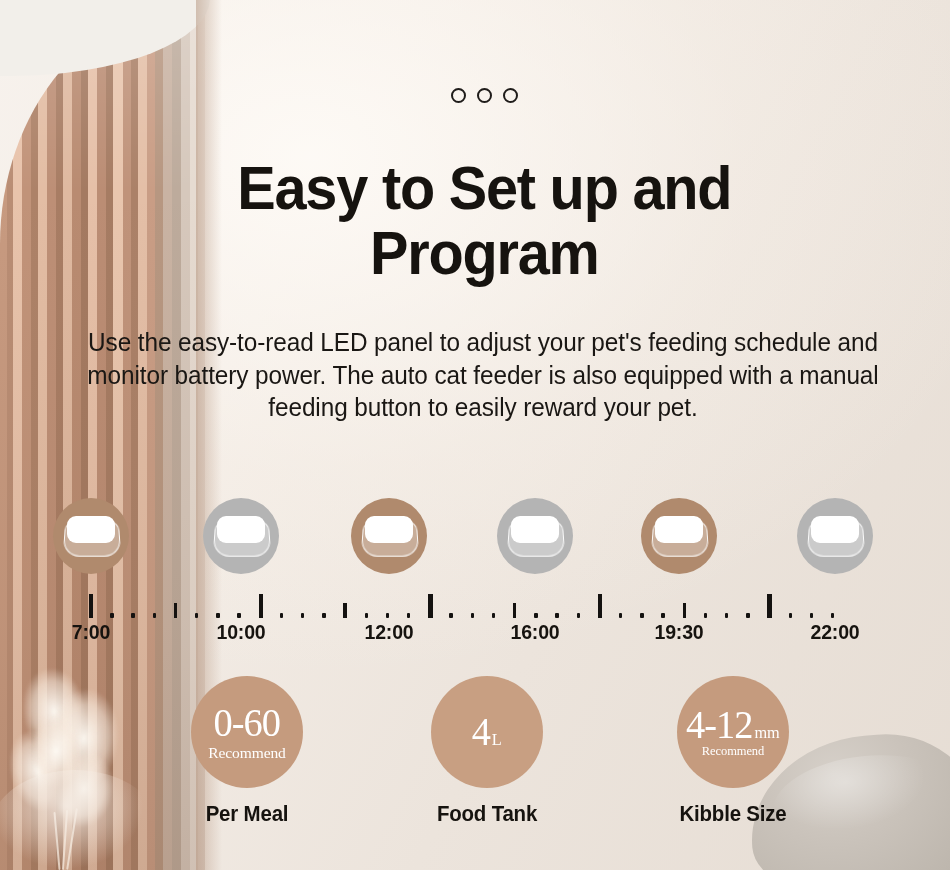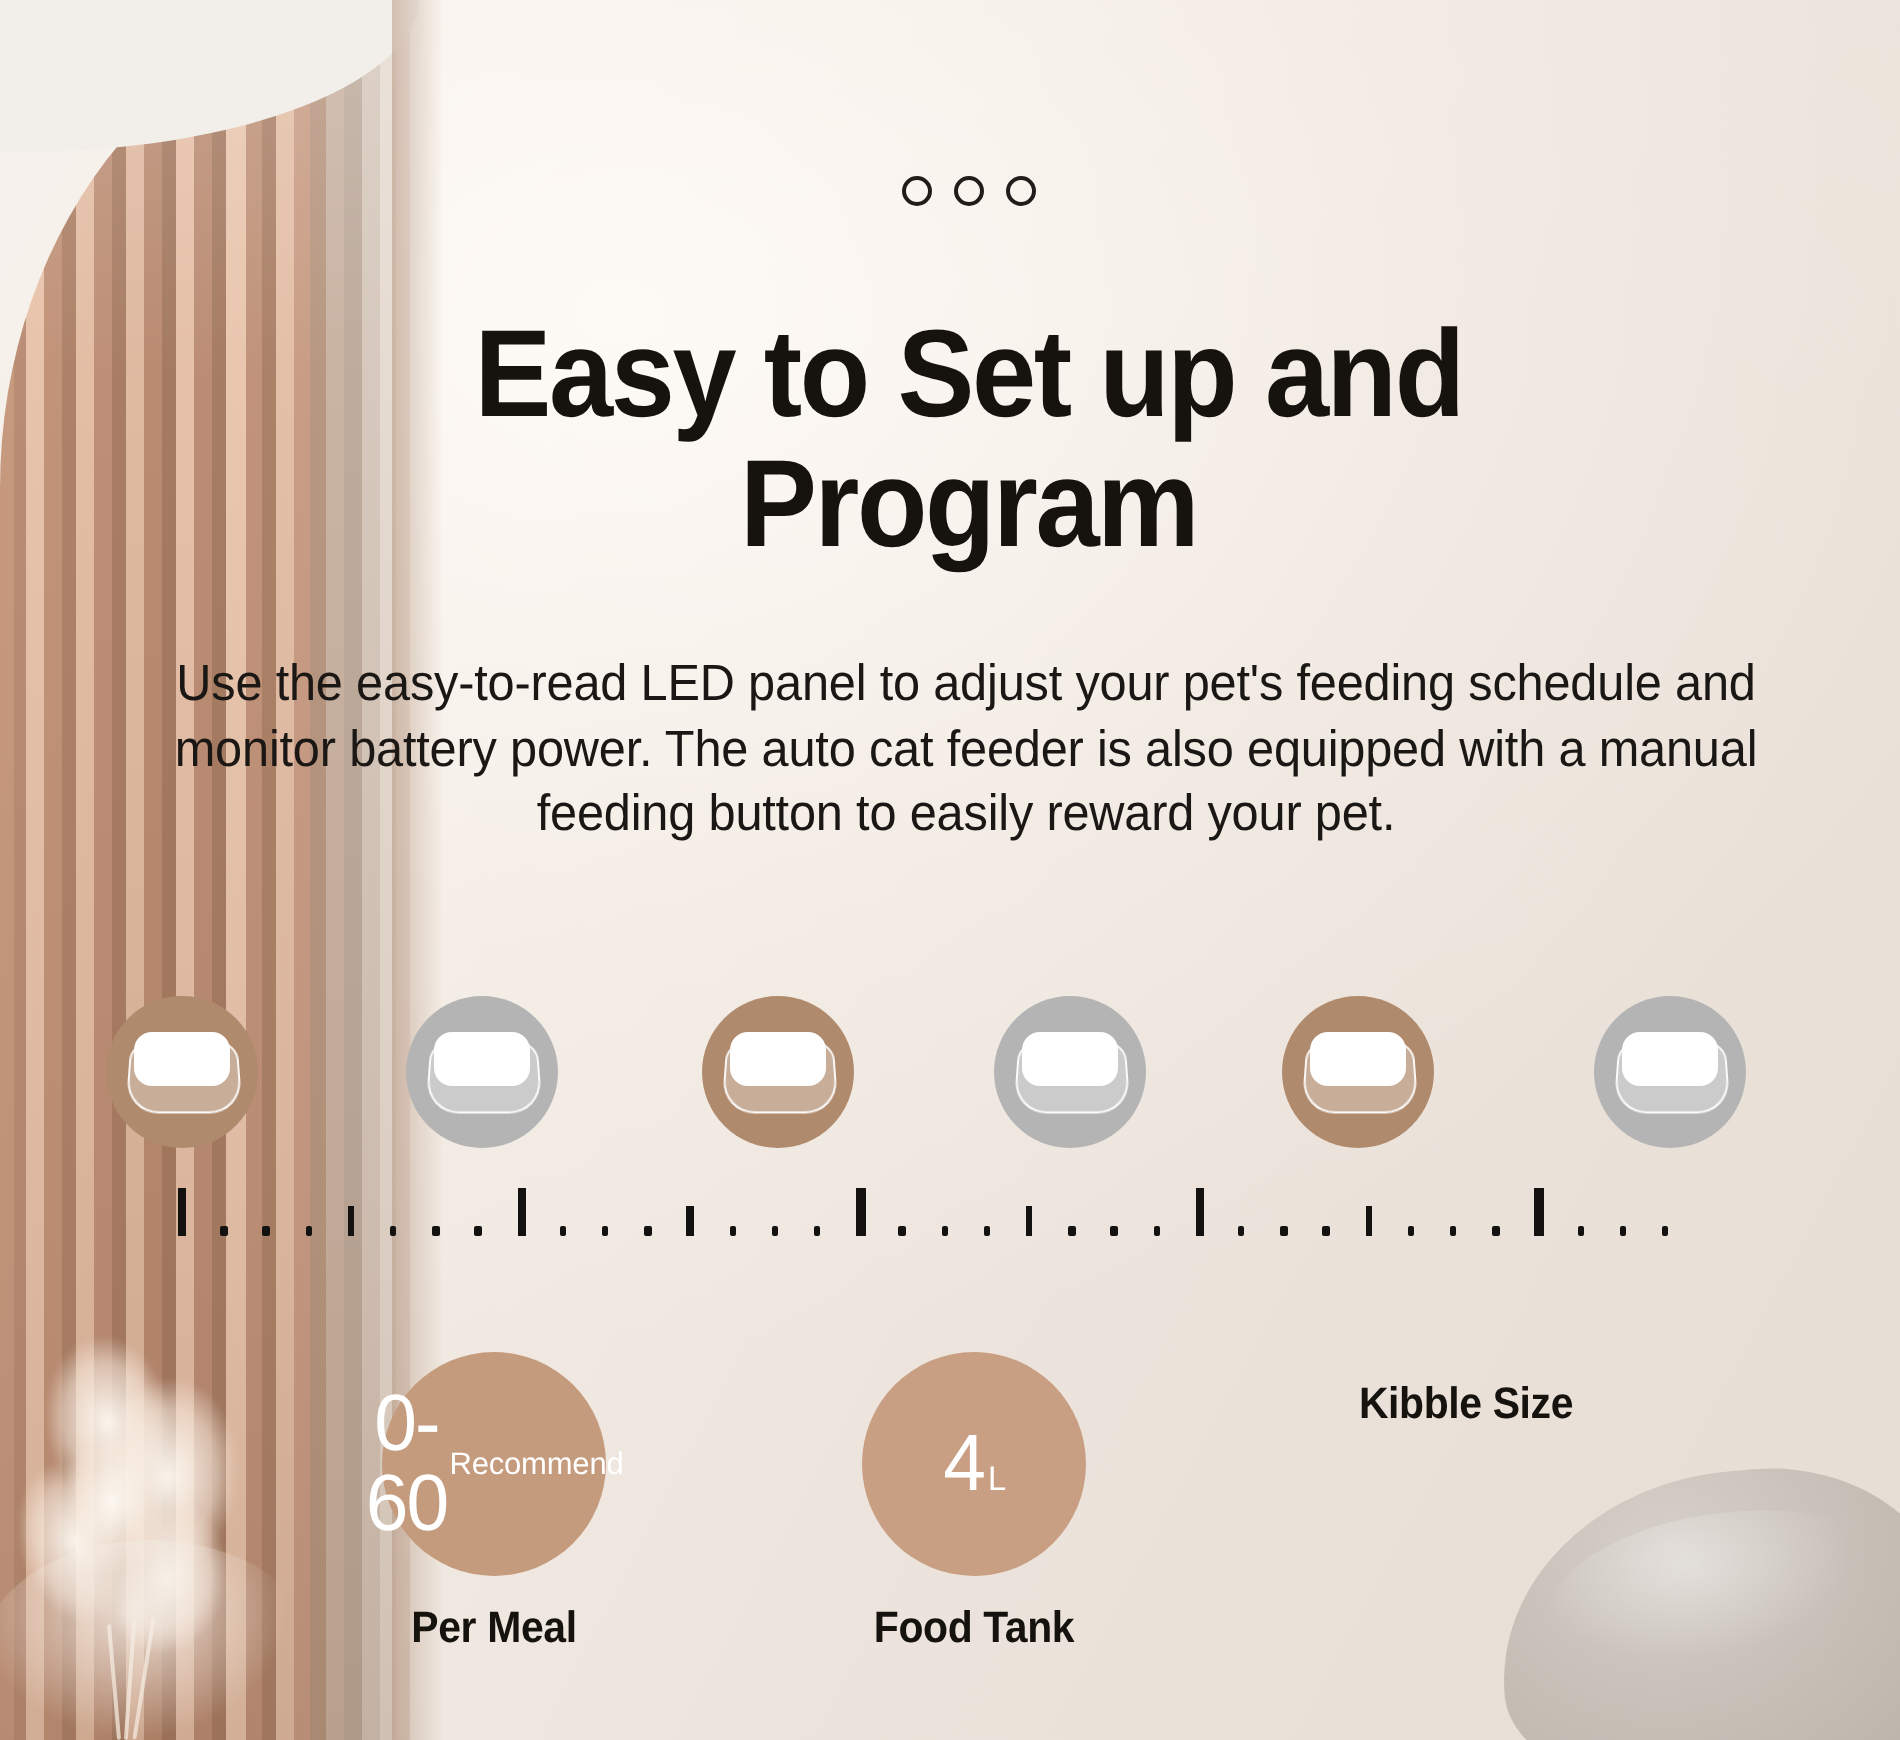--- a/index.html
+++ b/index.html
@@ -175,22 +175,23 @@
     letter-spacing:-.2px;white-space:nowrap;
   }
 
   
   .stats{position:absolute;left:0;top:676px;width:950px;height:170px;}
   .stat{position:absolute;top:0;width:200px;text-align:center;}
   .circle{
     width:112px;height:112px;border-radius:50%;
     background:#c59b7e;
     margin:0 auto;
-    display:flex;align-items:center;justify-content:center;
+    display:flex;flex-direction:column;align-items:center;justify-content:center;
     color:#fff;
+    font-family:Liberation Serif, serif;
   }
   .circle.mid{background:#c89f82;}
   .c-main{
     font-size:40px;font-weight:400;line-height:1;
     display:flex;align-items:baseline;justify-content:center;
     letter-spacing:-1px;
     transform:scaleX(.96);
   }
   .c-unit{font-size:17px;font-weight:400;margin-left:2px;letter-spacing:0;}
   .c-sub{font-size:15.5px;line-height:1.1;margin-top:1px;letter-spacing:-.1px;}
@@ -318,20 +319,28 @@
           <div class="tick minor" style="left: 661.4px;"></div>
           <div class="tick mid" style="left: 682.6px;"></div>
           <div class="tick minor" style="left: 703.8px;"></div>
           <div class="tick minor" style="left: 725px;"></div>
           <div class="tick minor" style="left: 746.2px;"></div>
           <div class="tick major" style="left: 767.4px;"></div>
           <div class="tick minor" style="left: 788.6px;"></div>
           <div class="tick minor" style="left: 809.8px;"></div>
           <div class="tick minor" style="left: 831px;"></div>
         </div>
+      <div class="times" id="times">
+          <div class="time" style="left: 91px;">7:00</div>
+          <div class="time" style="left: 241px;">10:00</div>
+          <div class="time" style="left: 389px;">12:00</div>
+          <div class="time" style="left: 535px;">16:00</div>
+          <div class="time" style="left: 679px;">19:30</div>
+          <div class="time" style="left: 835px;">22:00</div>
+        </div>
     </div>
 
     <div class="stats" id="stats">
         <div class="stat" style="left: 147px;">
           <div class="circle">
             <div class="c-main">
               <span>0-60</span>
             </div>
             <div class="c-sub">Recommend</div>
           </div>
@@ -340,18 +349,25 @@
         <div class="stat" style="left: 387px;">
           <div class="circle mid">
             <div class="c-main">
               <span>4</span>
               <span class="c-unit">L</span>
             </div>
           </div>
           <div class="caption">Food Tank</div>
         </div>
         <div class="stat" style="left: 633px;">
+          <div class="circle">
+            <div class="c-main">
+              <span>4-12</span>
+              <span class="c-unit">mm</span>
+            </div>
+            <div class="c-sub tiny">Recommend</div>
+          </div>
           <div class="caption">Kibble Size</div>
         </div>
       </div>
 
   </div>
 </div>
 
 </body></html>

